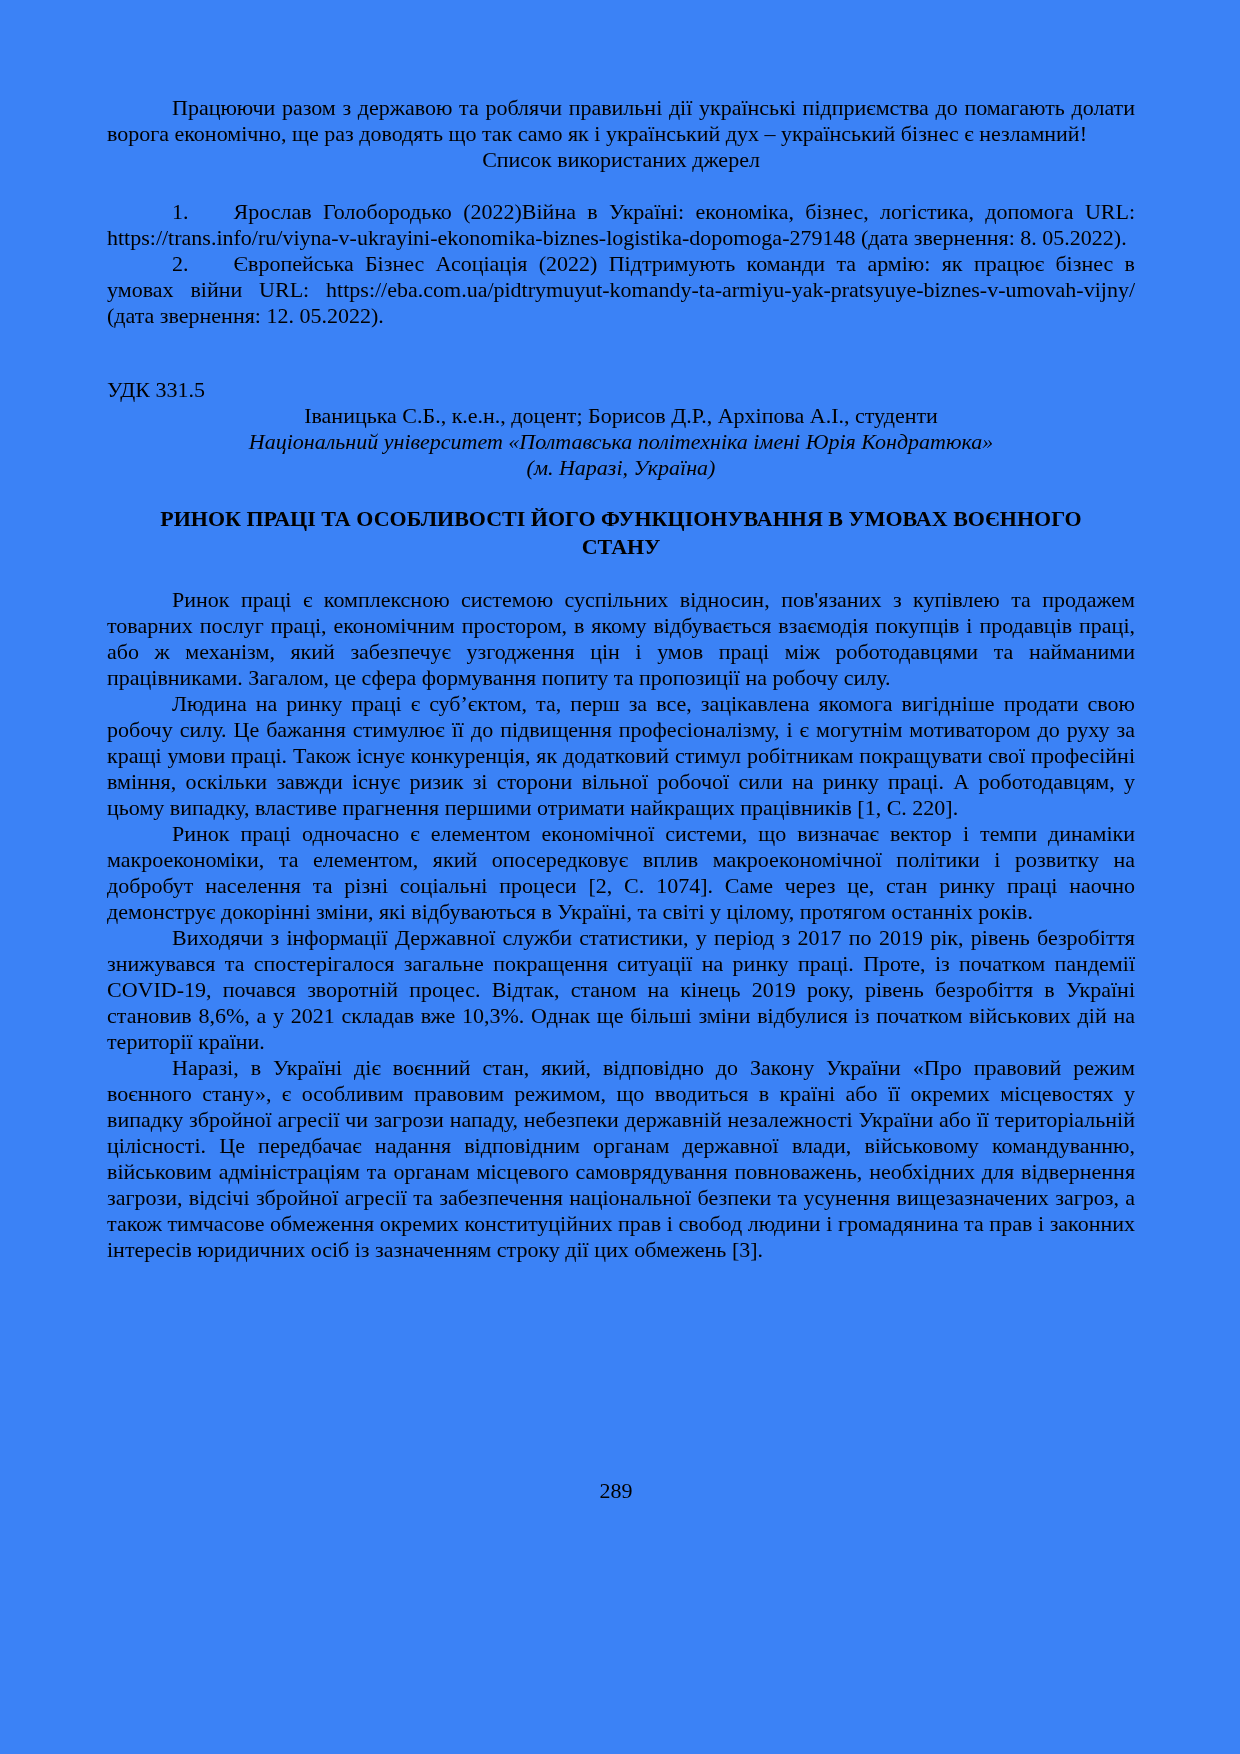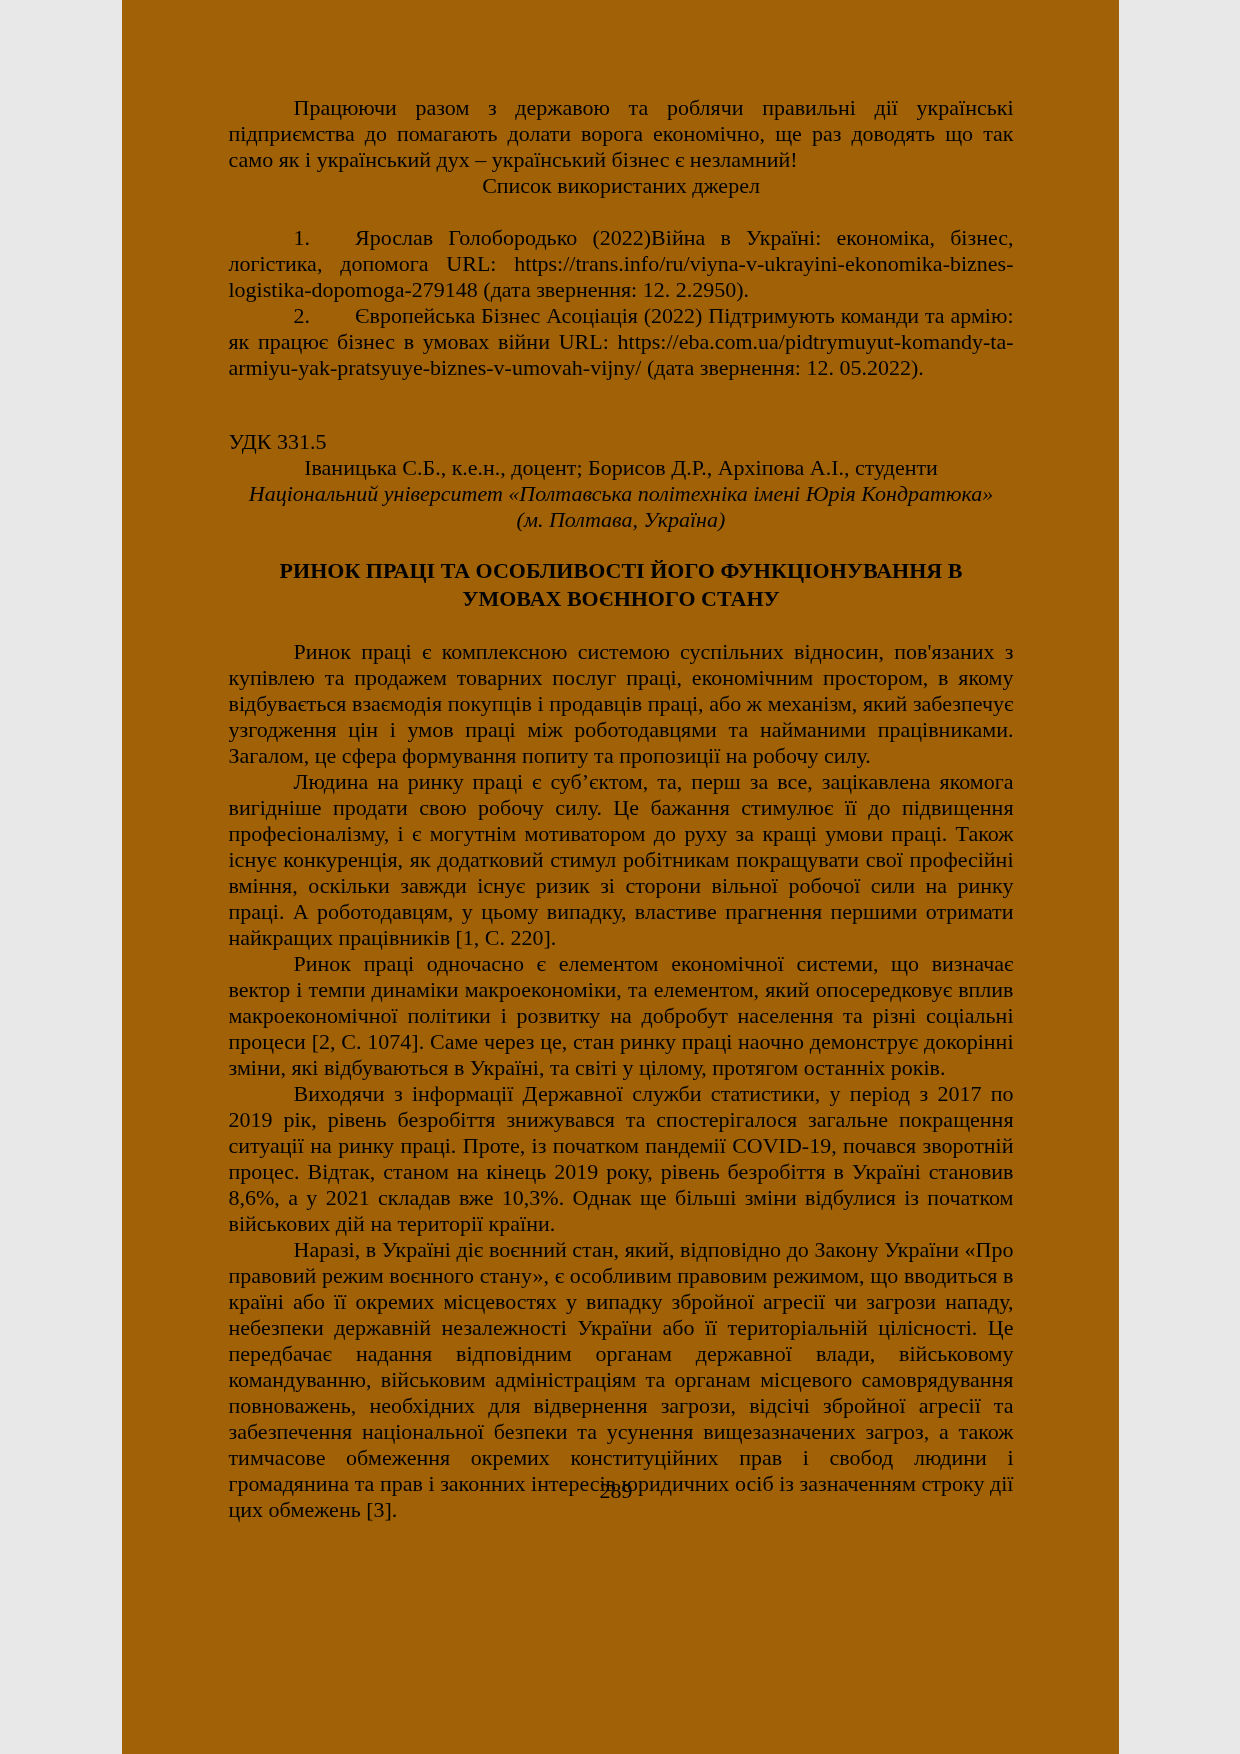--- a/index.html
+++ b/index.html
@@ -1,22 +1,22 @@
 <!DOCTYPE html>
 <html><head>
 <meta charset="utf-8">
 <style>
   * { margin: 0; padding: 0; box-sizing: border-box; }
   html, body { background: #e8e8e8; }
   .page {
     position: relative;
-    width: 997px;
+    width: 1240px;
     height: 1754px;
     margin: 0 auto;
-    background: #a16207;
+    background: #3b82f6;
     color: #000000;
     font-family: "Liberation Serif", "DejaVu Serif", serif;
     font-size: 22px;
     line-height: 26px;
     padding: 95px 105px 0 107px;
     overflow: hidden;
   }
   p { text-align: justify; text-indent: 65px; }
   .centered { text-align: center; text-indent: 0; }
   .bold { font-weight: normal; }
@@ -48,31 +48,31 @@
 <body>
 
 <div class="page">
 
   <p>Працюючи разом з державою та роблячи правильні дії українські підприємства до помагають долати ворога економічно, ще раз доводять що так само як і український дух – український бізнес є незламний!</p>
 
   <p class="centered bold">Список використаних джерел</p>
 
   <div class="blank-line"></div>
 
-  <p class="ref"><span class="ref-num">1.</span><span>Ярослав Голобородько (2022)Війна в Україні: економіка, бізнес, логістика, допомога URL: https://trans.info/ru/viyna-v-ukrayini-ekonomika-biznes-logistika-dopomoga-279148 (дата звернення: 12. 2.2950).</span></p>
+  <p class="ref"><span class="ref-num">1.</span><span>Ярослав Голобородько (2022)Війна в Україні: економіка, бізнес, логістика, допомога URL: https://trans.info/ru/viyna-v-ukrayini-ekonomika-biznes-logistika-dopomoga-279148 (дата звернення: 8. 05.2022).</span></p>
 
   <p class="ref"><span class="ref-num">2.</span><span>Європейська Бізнес Асоціація (2022) Підтримують команди та армію: як працює бізнес в умовах війни URL: https://eba.com.ua/pidtrymuyut-komandy-ta-armiyu-yak-pratsyuye-biznes-v-umovah-vijny/ (дата звернення: 12. 05.2022).</span></p>
 
   <p class="udc">УДК 331.5</p>
 
   <p class="centered">Іваницька С.Б., к.е.н., доцент; Борисов Д.Р., Архіпова А.І., студенти</p>
 
   <p class="centered italic">Національний університет «Полтавська політехніка імені Юрія Кондратюка»</p>
 
-  <p class="centered italic">(м. Полтава, Україна)</p>
+  <p class="centered italic">(м. Наразі, Україна)</p>
 
   <h1 class="article-title">РИНОК ПРАЦІ ТА ОСОБЛИВОСТІ ЙОГО ФУНКЦІОНУВАННЯ В УМОВАХ ВОЄННОГО СТАНУ</h1>
 
   <p>Ринок праці є комплексною системою суспільних відносин, пов'язаних з купівлею та продажем товарних послуг праці, економічним простором, в якому відбувається взаємодія покупців і продавців праці, або ж механізм, який забезпечує узгодження цін і умов праці між роботодавцями та найманими працівниками. Загалом, це сфера формування попиту та пропозиції на робочу силу.</p>
 
   <p>Людина на ринку праці є суб’єктом, та, перш за все, зацікавлена якомога вигідніше продати свою робочу силу. Це бажання стимулює її до підвищення професіоналізму, і є могутнім мотиватором до руху за кращі умови праці. Також існує конкуренція, як додатковий стимул робітникам покращувати свої професійні вміння, оскільки завжди існує ризик зі сторони вільної робочої сили на ринку праці. А роботодавцям, у цьому випадку, властиве прагнення першими отримати найкращих працівників [1, С. 220].</p>
 
   <p>Ринок праці одночасно є елементом економічної системи, що визначає вектор і темпи динаміки макроекономіки, та елементом, який опосередковує вплив макроекономічної політики і розвитку на добробут населення та різні соціальні процеси [2, С. 1074]. Саме через це, стан ринку праці наочно демонструє докорінні зміни, які відбуваються в Україні, та світі у цілому, протягом останніх років.</p>
 
   <p>Виходячи з інформації Державної служби статистики, у період з 2017 по 2019 рік, рівень безробіття знижувався та спостерігалося загальне покращення ситуації на ринку праці. Проте, із початком пандемії COVID-19, почався зворотній процес. Відтак, станом на кінець 2019 року, рівень безробіття в Україні становив 8,6%, а у 2021 складав вже 10,3%. Однак ще більші зміни відбулися із початком військових дій на території країни.</p>

